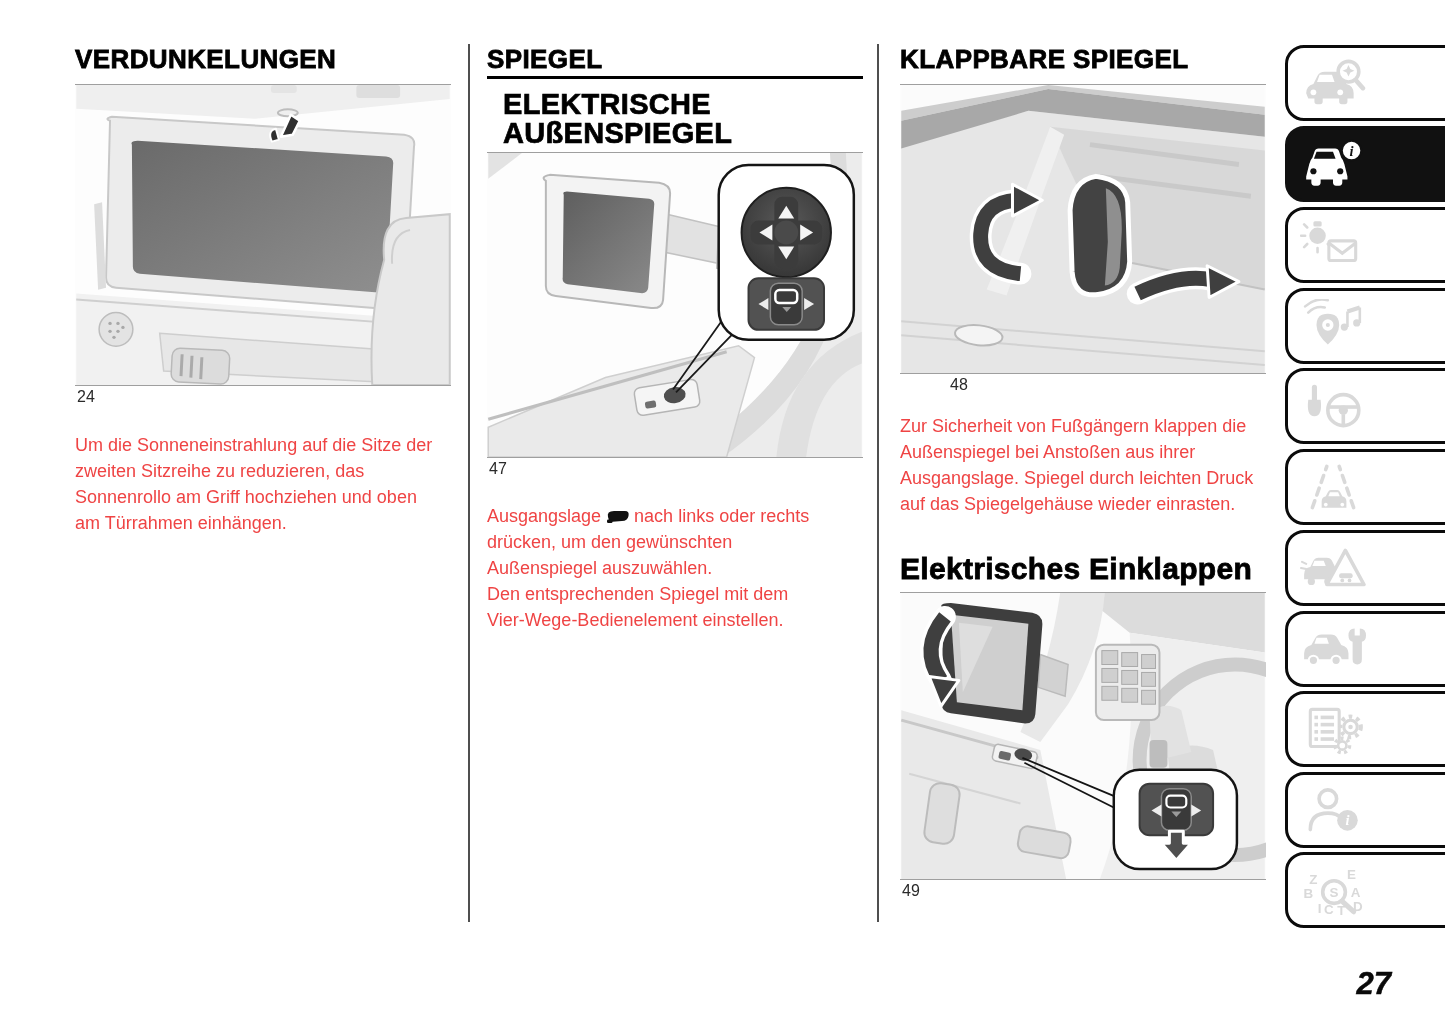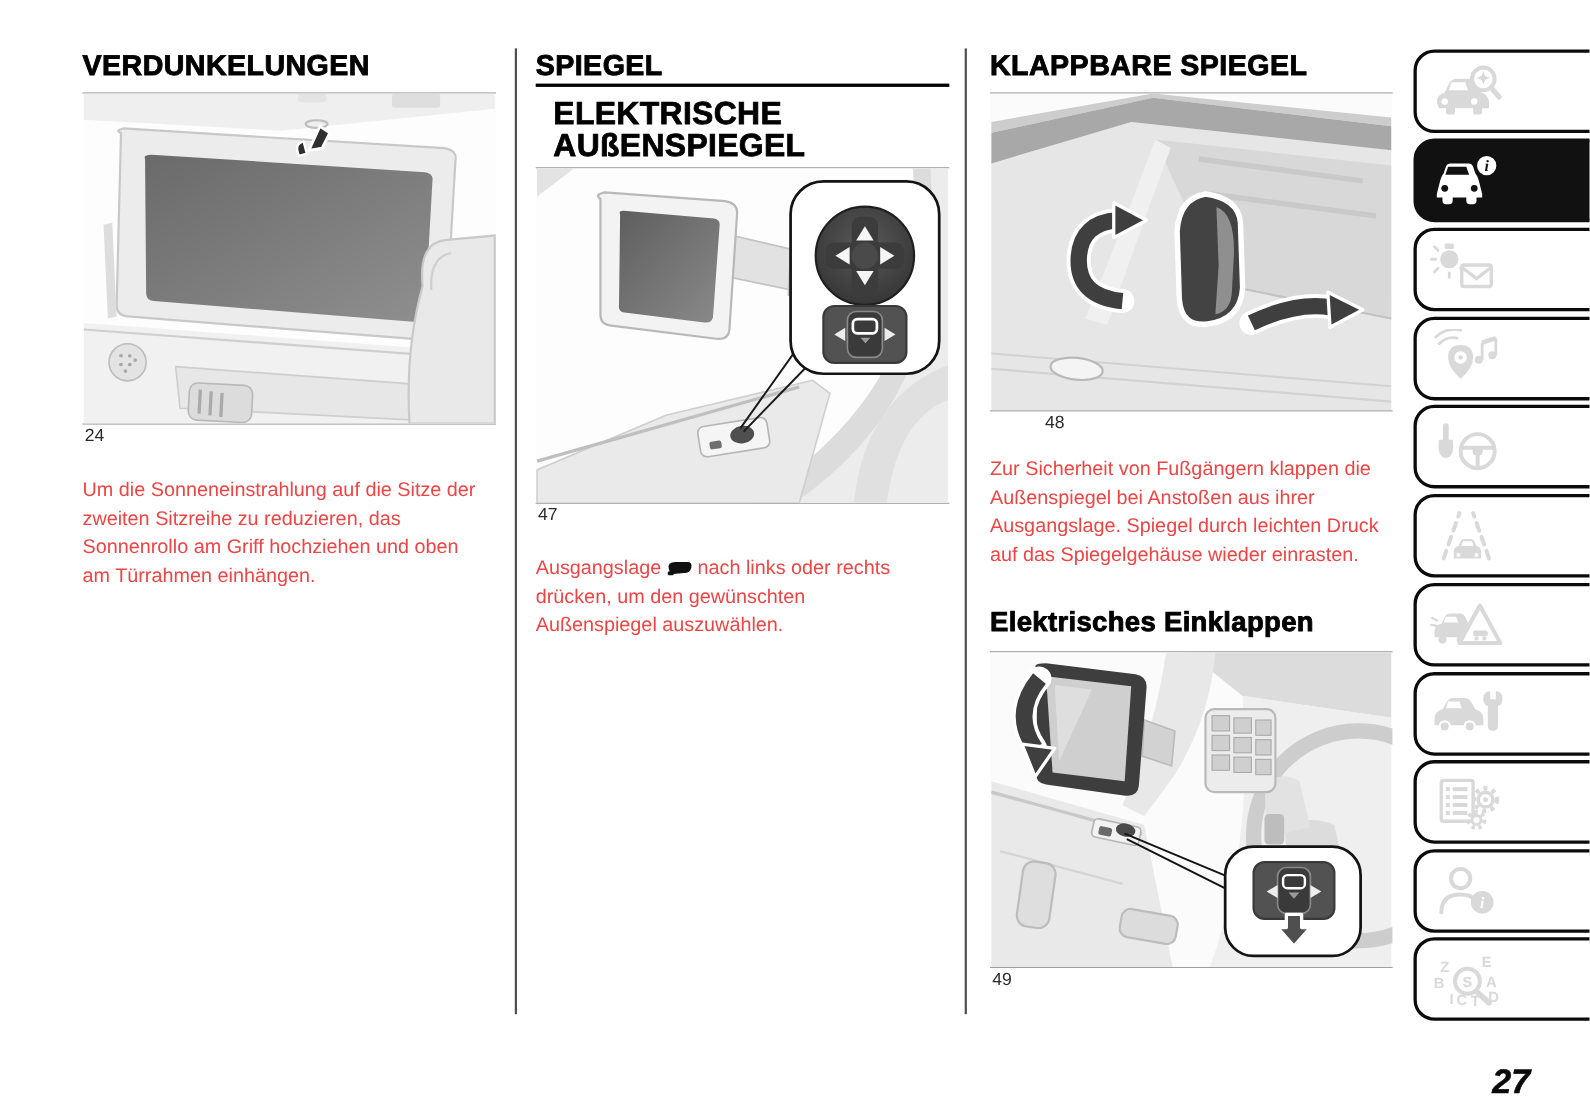--- a/index.html
+++ b/index.html
@@ -19,21 +19,21 @@
     -webkit-text-stroke:0.8px #000; white-space:nowrap;
   }
   .rule { position:absolute; left:0; width:100%; background:#000; height:3px; }
   .h2 {
     position:absolute; left:16px;
     font-size:29px; font-weight:bold; letter-spacing:0.3px; color:#000;
     -webkit-text-stroke:0.7px #000; line-height:29px; white-space:nowrap;
   }
   .h2b {
     position:absolute; left:0;
-    font-size:25px; font-weight:bold; letter-spacing:0.3px; color:#000;
+    font-size:30px; font-weight:bold; letter-spacing:0.3px; color:#000;
     -webkit-text-stroke:0.8px #000; white-space:nowrap;
   }
   .figure {
     position:absolute; left:0; width:100%;
     border-top:1.5px solid #9f9f9f; border-bottom:1.5px solid #9f9f9f;
     background:#fdfdfd; overflow:hidden;
   }
   .figure svg { display:block; width:100%; height:100%; }
   .fig-label { position:absolute; left:2px; font-size:16px; color:#2a2a2a; }
   .para { position:absolute; left:0; font-size:18px; line-height:26px; color:#ef4444; }
@@ -169,20 +169,21 @@
       <path d="M328,152 l-10,-6 v12 Z" fill="#ededed"></path>
     </svg>
   </div>
   <div class="fig-label" style="top:416px;">47</div>
 
   <div class="para" style="top:459px; width:342px;">
     <span>Ausgangslage</span><svg class="inline-mirror" width="25" height="16" viewBox="0 0 25 16">
         <path d="M4.5,14 L3,9 Q1.5,3 9,3 L20,3 Q24.5,3 23.5,8 Q22.5,13 17,13 Z" fill="#111111"></path>
         <rect x="2" y="11.5" width="5.5" height="3.5" rx="1.2" fill="#111111"></rect>
       </svg><span>nach links oder rechts drücken, um den gewünschten Außenspiegel auszuwählen.</span>
+    <div>Den entsprechenden Spiegel mit dem Vier-Wege-Bedienelement einstellen.</div>
   </div>
 </div>
 
 <div class="col col-right">
   <div class="h1">KLAPPBARE SPIEGEL</div>
 
   <div class="figure" style="top:40px; height:290px;">
     <svg viewBox="0 0 366 290">
       <rect width="366" height="290" fill="#fbfbfb"></rect>
       <path d="M0,62 L128,26 L366,52 L366,290 L0,290 Z" fill="#e6e6e6"></path>

